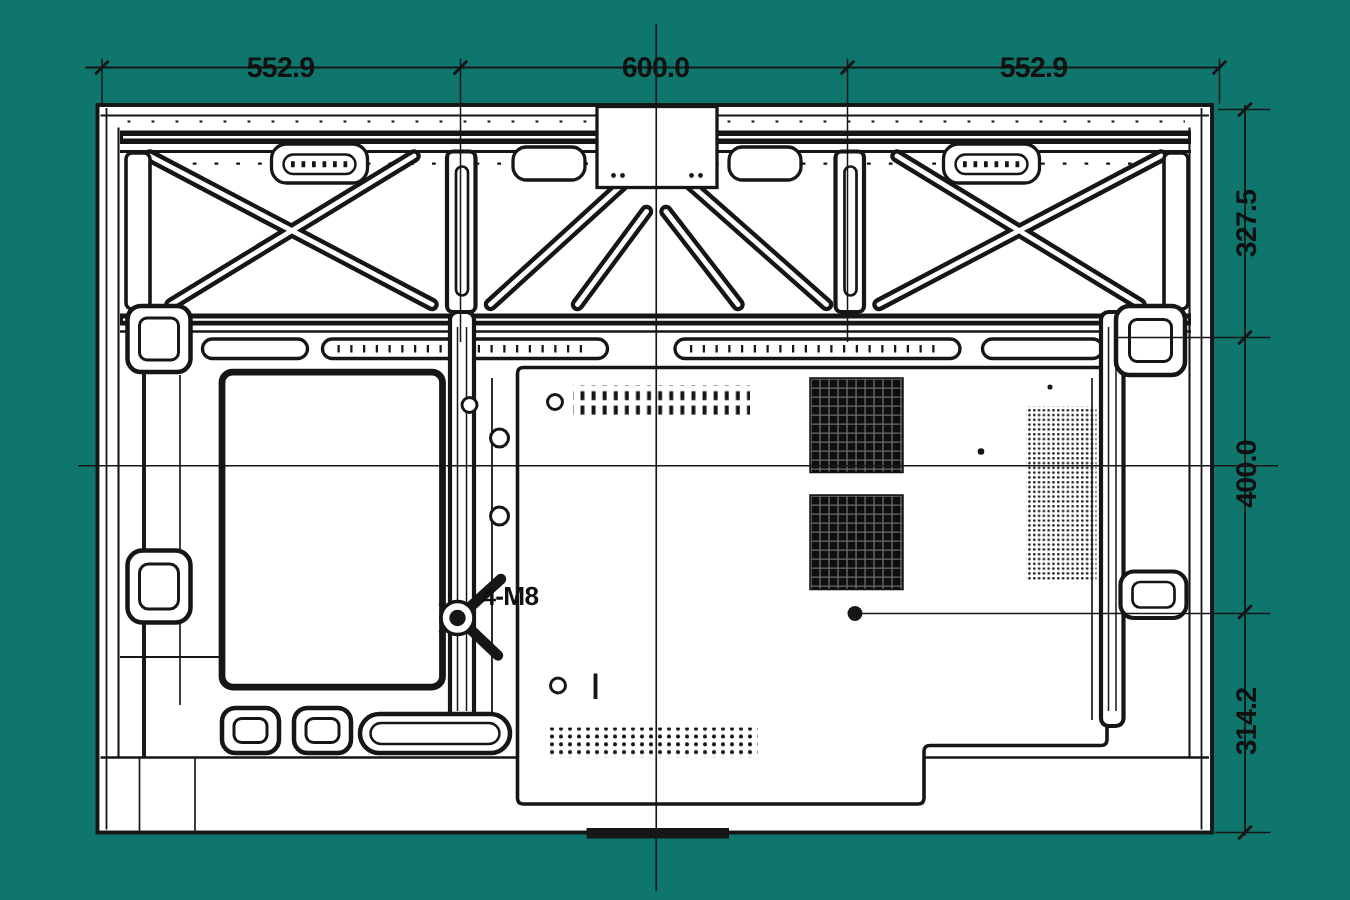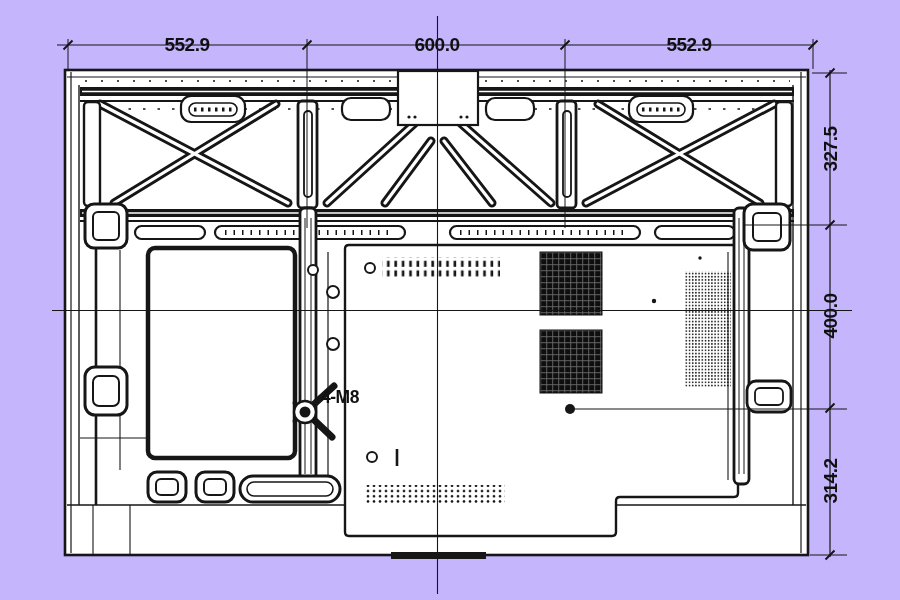--- a/index.html
+++ b/index.html
@@ -1,16 +1,16 @@
 <!DOCTYPE html>
 <html><head>
 <meta charset="utf-8">
 <style>
   html,body{margin:0;padding:0;background:#fff;}
-  #stage{width:900px;height:600px;position:relative;background:#c4b5fd;overflow:hidden;}
+  #stage{width:900px;height:600px;position:relative;background:#0f766e;overflow:hidden;}
   svg{display:block;}
   .ln{stroke:#161616;fill:none;}
   .fw{fill:#ffffff;}
   .fb{fill:#161616;stroke:none;}
   .wln{stroke:#ffffff;fill:none;}
   text{font-family:"Liberation Sans","DejaVu Sans",sans-serif;font-weight:bold;fill:#101010;}
   .dim{font-size:19px;letter-spacing:-0.5px;}
   .ann{font-size:17.5px;letter-spacing:-0.5px;}
 </style>
 </head>

